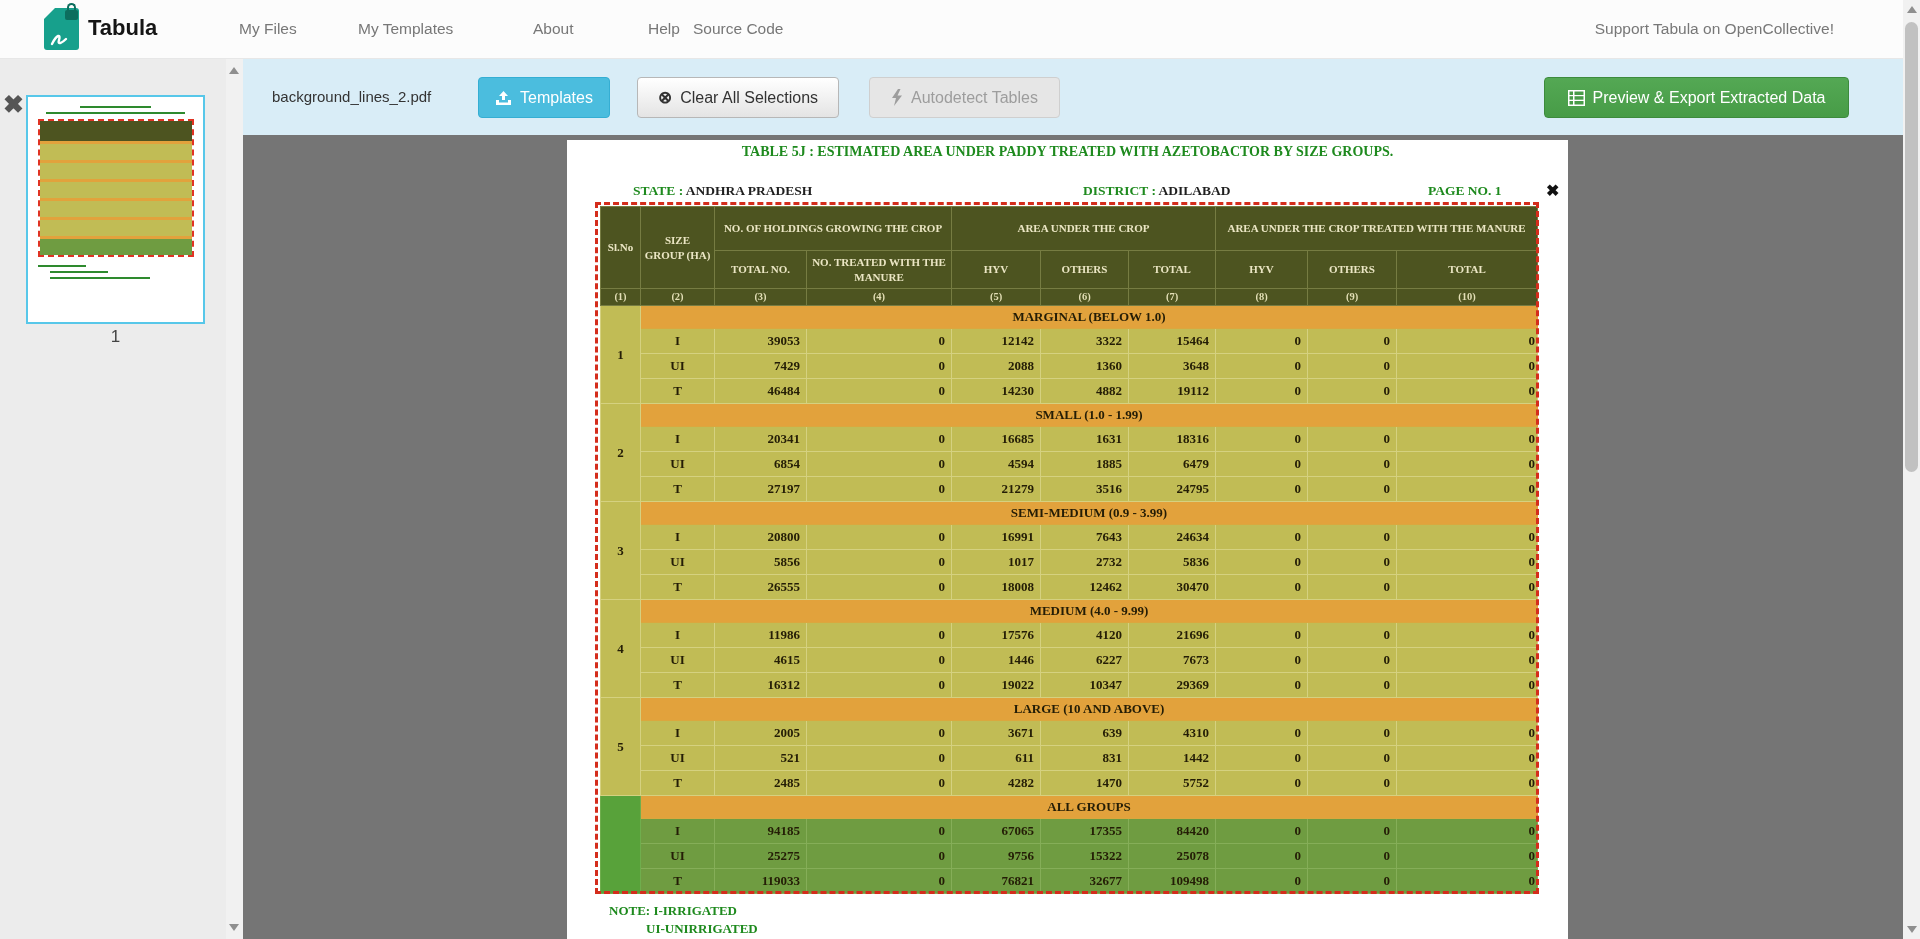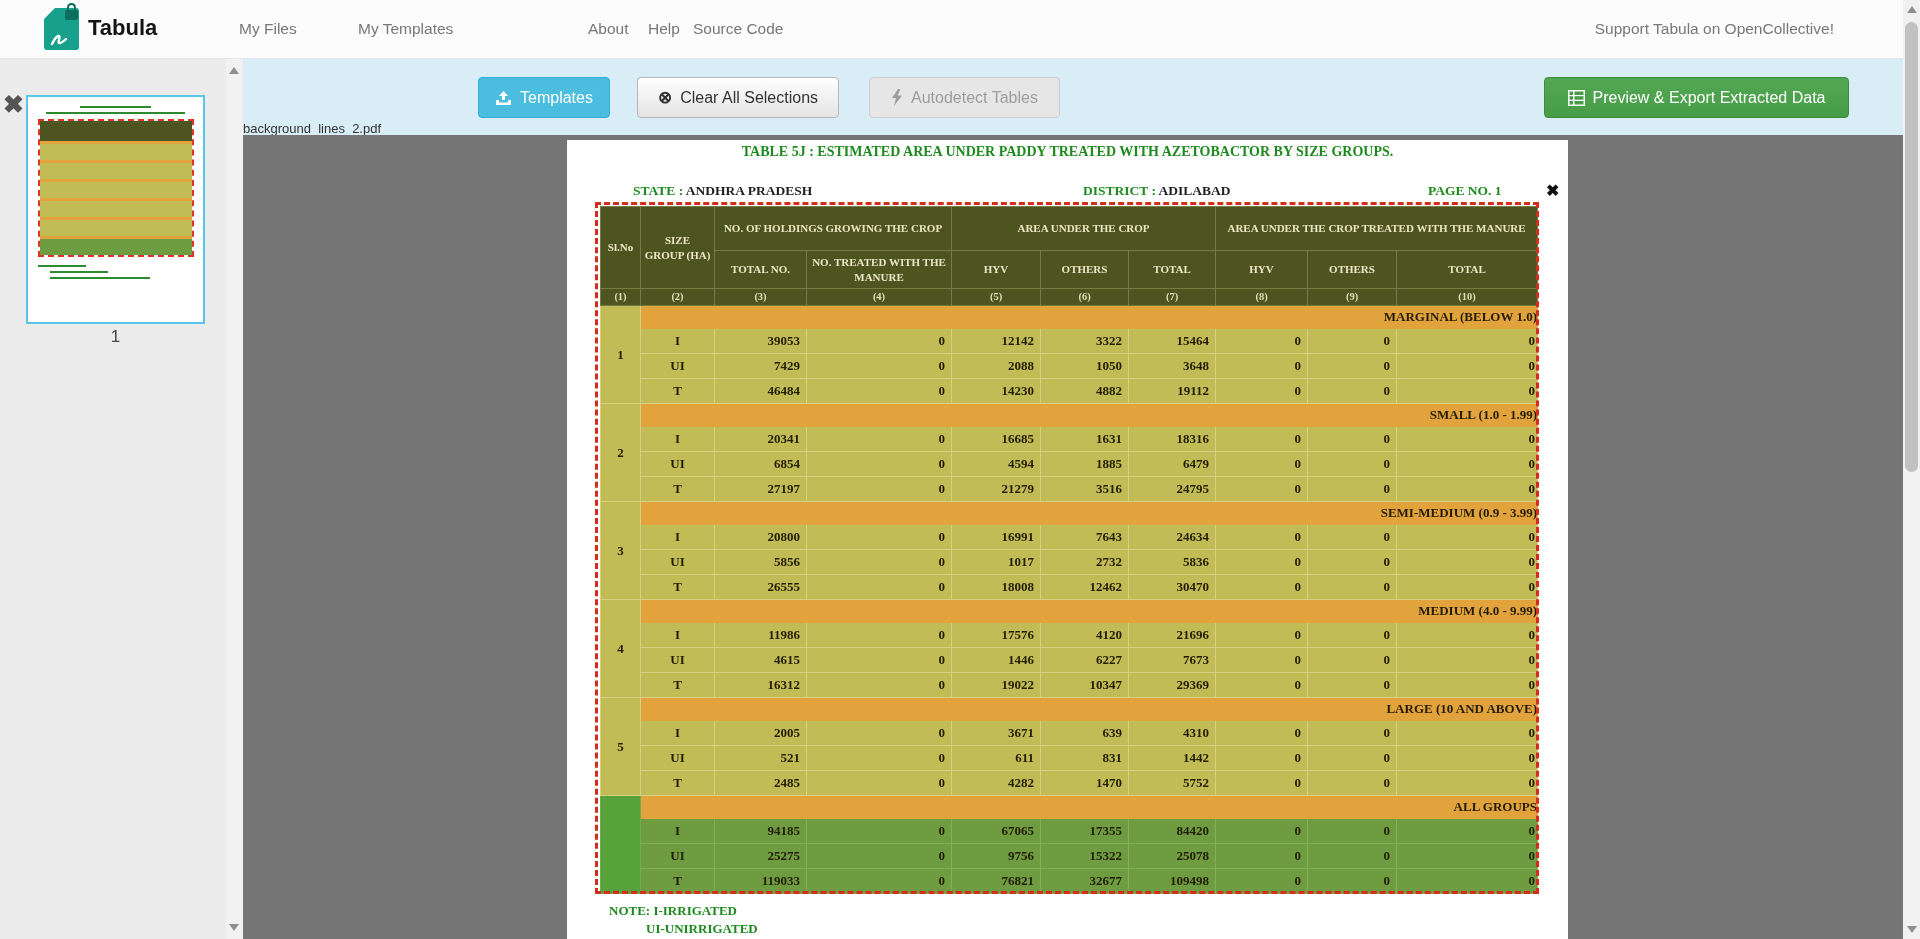--- a/index.html
+++ b/index.html
@@ -11,21 +11,21 @@
   .logo { position:absolute; left:44px; top:8px; width:35px; height:42px; background:#17a08c; border-radius:3px; }
   .logo .fold { position:absolute; left:0; top:0; width:0; height:0; border-top:11px solid #fcfcfc; border-right:11px solid transparent; }
   .logo .lock-body { position:absolute; right:1px; top:2px; width:13px; height:10px; background:#0c6e5e; border-radius:2px; }
   .logo .lock-shackle { position:absolute; right:3px; top:-5px; width:9px; height:10px; border:2.5px solid #0c6e5e; border-bottom:none; border-radius:5px 5px 0 0; }
   .brand { position:absolute; left:88px; top:15px; font-size:22px; font-weight:bold; color:#151515; }
   .nav-item { position:absolute; top:20px; font-size:15.5px; color:#777; cursor:pointer; }
   .support { position:absolute; top:20px; right:86px; font-size:15.5px; color:#777; cursor:pointer; }
 
   
   .toolbar { position:absolute; left:243px; top:59px; width:1660px; height:76px; background:#d9edf7; }
-  .filename { position:absolute; left:243px; top:88px; font-size:13px; color:#333;margin-top:33px; }
+  .filename { position:absolute; left:272px; top:88px; font-size:15px; color:#333; }
   .btn { position:absolute; top:77px; height:41px; border-radius:4px; font-size:16px; display:flex; align-items:center; justify-content:center; gap:8px; cursor:pointer; }
   .btn-templates { left:478px; width:132px; background:#4bbdde; border:1px solid #35aed3; color:#fff; }
   .btn-clear { left:637px; width:202px; background:linear-gradient(#ffffff,#e4e4e4); border:1px solid #b7b7b7; color:#333; }
   .btn-auto { left:869px; width:191px; background:#e6e6e6; border:1px solid #cfcfcf; color:#9d9d9d; cursor:not-allowed; }
   .btn-preview { left:1544px; width:305px; background:linear-gradient(#54a854,#479c47); border:1px solid #3d8b3d; color:#fff; }
   .glyph { font-weight:bold; font-size:17px; line-height:1; }
 
   
   .sidebar { position:absolute; left:0; top:59px; width:243px; height:880px; background:#ececec; }
   .thumb-close { position:absolute; left:3px; top:92px; font-size:25px; font-weight:bold; color:#555; cursor:pointer; line-height:1; }
@@ -49,21 +49,21 @@
   .note { position:absolute; font-size:13px; color:#1e8a1e; }
 
   
   table.datatable { position:absolute; left:600px; top:206px; width:937px; border-collapse:collapse; table-layout:fixed;
     font-family:"Liberation Serif", serif; font-weight:bold; }
   .datatable thead td { background:#4d5420; color:#ebe6c4; font-size:11px; text-align:center; vertical-align:middle;
     border:1px solid #767c42; line-height:1.35; padding:1px 3px; }
   .datatable thead tr.nums td { font-size:10.5px; line-height:1.1; color:#e3dfb6; }
   .datatable tbody td { font-size:13px; color:#241d06; }
   td.slno { background:#c1bc55; border:1px solid #d5d180; text-align:center; vertical-align:middle; }
-  td.bandcell { background:#e2a23c; border:1px solid #dba73e; color:#652c0d; padding-left:0; text-align:right; }
+  td.bandcell { background:#e2a23c; border:1px solid #dba73e; color:#652c0d; padding-left:0; text-align:center; }
   td.sg { background:#c1bc55; border:1px solid #d5d180; text-align:center; }
   td.num { background:#c1bc55; border:1px solid #d5d180; text-align:right; padding-right:6px; }
   td.num.last { padding-right:2px; }
   tr.datarow.ag td.sg, tr.datarow.ag td.num { background:#6f9c41; border-color:#85ae58; }
   td.slno.ag { background:#58a23a; border-color:#6fae4d; }
 
   .selection { position:absolute; left:595px; top:202px; width:944px; height:692px; border:3px dashed #d42d1c; z-index:6; }
 
   
   .win-scroll { position:absolute; left:1903px; top:0; width:17px; height:939px; background:#f1f1f1; z-index:30; }
@@ -77,21 +77,21 @@
     <div class="fold"></div>
     <div class="lock-shackle"></div>
     <div class="lock-body"></div>
     <svg class="abs" style="left:4px;top:18px" width="22" height="22" viewBox="0 0 22 22">
       <path d="M4 18 C9 8 13 8 11 14 C9 20 15 16 18 13" stroke="#fff" stroke-width="2.4" fill="none" stroke-linecap="round"></path>
     </svg>
   </div>
   <div class="brand">Tabula</div>
   <div class="nav-item" style="left:239px">My Files</div>
   <div class="nav-item" style="left:358px">My Templates</div>
-  <div class="nav-item" style="left:588px">About</div>
+  <div class="nav-item" style="left:533px">About</div>
   <div class="nav-item" style="left:648px">Help</div>
   <div class="nav-item" style="left:693px">Source Code</div>
   <div class="support">Support Tabula on OpenCollective!</div>
 </div>
 
 <div class="toolbar"></div>
 <div class="filename">background_lines_2.pdf</div>
 
 <div class="btn btn-templates">
   <svg width="17" height="16" viewBox="0 0 17 16">
@@ -229,21 +229,21 @@
         <td class="num">15464</td>
         <td class="num">0</td>
         <td class="num">0</td>
         <td class="num last">0</td>
       </tr>
       <tr class="datarow" style="height: 25px;">
         <td class="sg">UI</td>
         <td class="num">7429</td>
         <td class="num">0</td>
         <td class="num">2088</td>
-        <td class="num">1050</td>
+        <td class="num">1360</td>
         <td class="num">3648</td>
         <td class="num">0</td>
         <td class="num">0</td>
         <td class="num last">0</td>
       </tr>
       <tr class="datarow" style="height: 25px;">
         <td class="sg">T</td>
         <td class="num">46484</td>
         <td class="num">0</td>
         <td class="num">14230</td>

